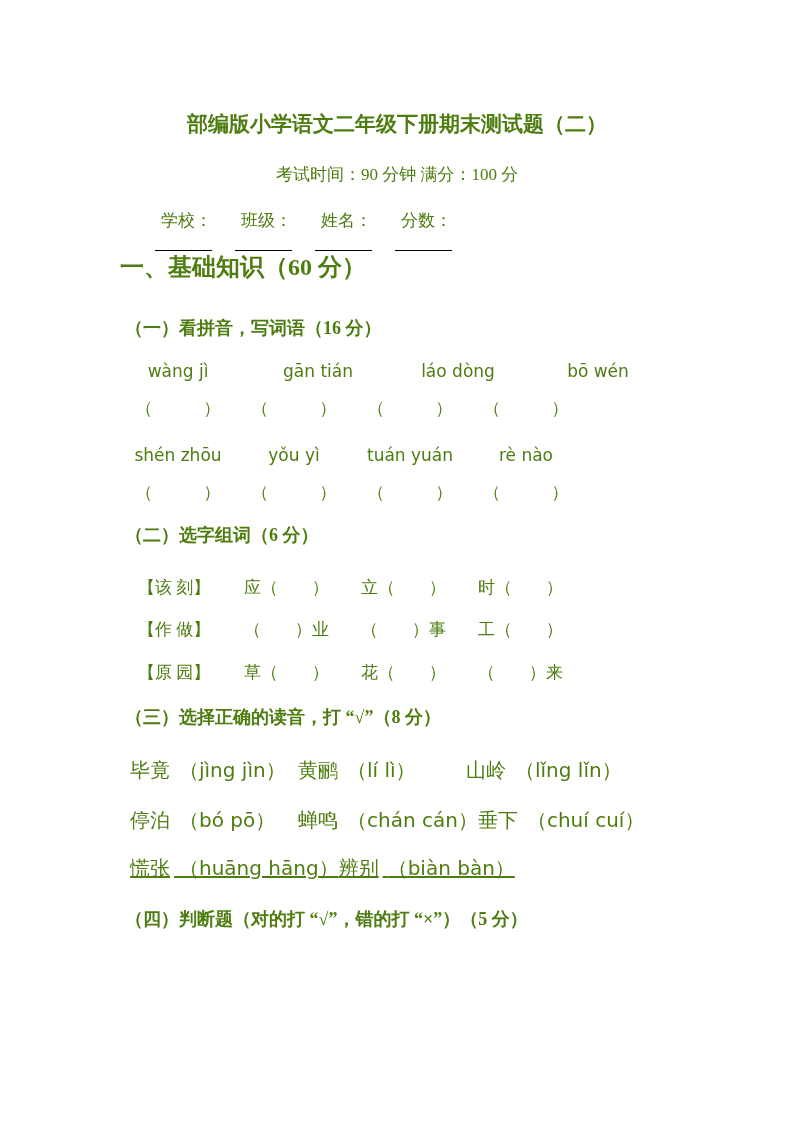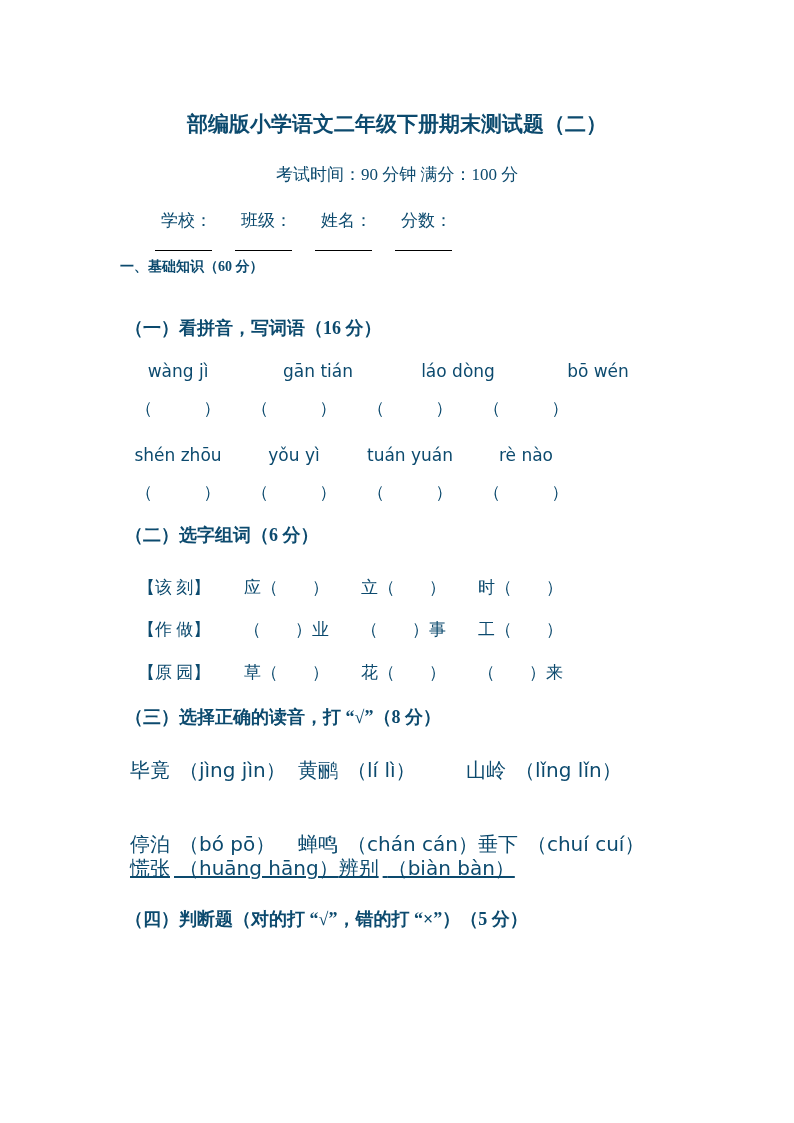--- a/index.html
+++ b/index.html
@@ -1,19 +1,19 @@
 <!DOCTYPE html>
 <html><head>
 <meta charset="utf-8">
 <style>
   html,body{margin:0;padding:0;background:#ffffff;}
   .page{
     position:relative;
     width:794px;height:978px;
-    background:#ffffff;color:#0c4a6e;
+    background:#ffffff;color:#4d7c0f;
     font-family:"Liberation Serif","DejaVu Serif",serif;
     font-size:17px;line-height:24px;
     overflow:hidden;
   }
   .abs{position:absolute;}
   .doc-title{
     top:110px;left:0;width:100%;
     text-align:center;
     font-size:21px;font-weight:700;line-height:28px;
   }
@@ -26,21 +26,21 @@
     display:flex;align-items:flex-end;gap:21px;
     font-size:17px;
   }
   .field{display:flex;align-items:flex-end;flex-direction:column;}
   .blank-line{
     display:inline-block;width:57px;height:17px;
     border-bottom:1px solid #000;margin-left:2px;
   }
   .sec-heading{
     top:255px;left:120px;
-    font-size:14px;font-weight:700;
+    font-size:24px;font-weight:700;
   }
   .part-heading{
     left:125px;font-size:18px;font-weight:700;
   }
   .ph1{top:316px;} .ph2{top:523px;} .ph3{top:705px;} .ph4{top:907px;}
   .pinyin-grid{
     left:120px;display:grid;
     grid-template-columns:repeat(4,116px);
     text-align:center;
   }
@@ -56,21 +56,21 @@
     font-size:17px;
   }
   .choice-row{
     left:122px;display:flex;gap:32px;font-size:17px;
   }
   .cr1{top:576px;} .cr2{top:618px;} .cr3{top:661px;}
   .choice-bracket{min-width:74px;margin-left:16px;}
   .pron-row{
     left:130px;display:flex;font-size:20px;
   }
-  .pn1{top:758px;} .pn2{top:808px;margin-top:24px;} .pn3{top:856px;text-decoration:underline;}
+  .pn1{top:758px;} .pn2{top:808px;} .pn3{top:856px;text-decoration:underline;}
   .pron-item{min-width:168px;}
   .pron-word{margin-right:4px;}
   .pron-options{
     font-family:"DejaVu Sans","Liberation Sans",sans-serif;
   }
 </style>
 </head>
 <body>
 
 <div class="page">

